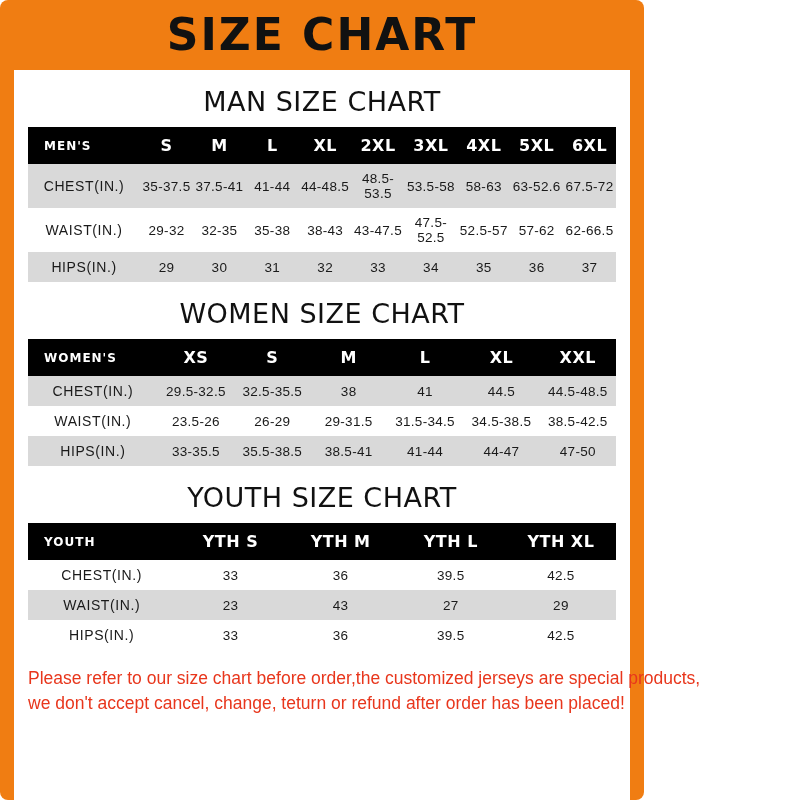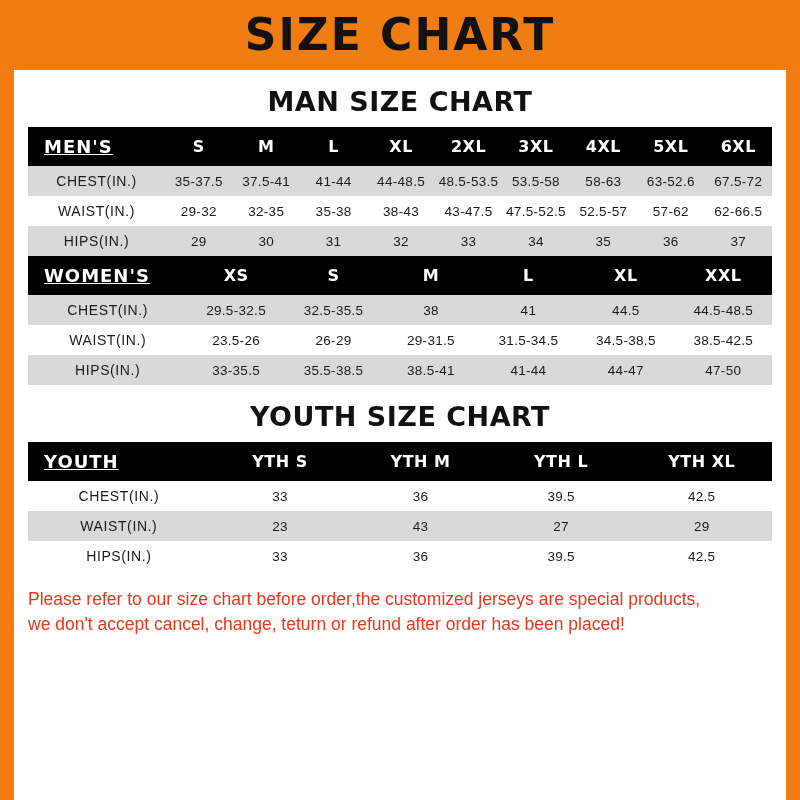--- a/index.html
+++ b/index.html
@@ -8,26 +8,27 @@
   }
   body {
     width: 800px;
     height: 800px;
     background: #ffffff;
     font-family: "Liberation Sans", sans-serif;
     overflow: hidden;
   }
   .page {
     position: relative;
-    width: 800px;
+    width: 644px;
     height: 800px;
     box-sizing: border-box;
     border-left: 14px solid #f07d12;
     border-right: 14px solid #f07d12;
     background: #ffffff;
+    border-radius: 8px;
   }
   .header-band {
     background: #f07d12;
     height: 70px;
     display: flex;
     align-items: center;
     justify-content: center;
   }
   .header-title {
     font-family: "DejaVu Sans", sans-serif;
@@ -37,21 +38,21 @@
     color: #111111;
     text-align: center;
     line-height: 1;
   }
   .content {
     padding: 0 14px;
   }
   .section-title {
     text-align: center;
     font-family: "DejaVu Sans", sans-serif;
-    font-weight: bold;
+    font-weight: normal;
     font-size: 27px;
     letter-spacing: 0.5px;
     color: #111111;
     margin: 16px 0 10px 0;
   }
   table.size-table {
     width: 100%;
     border-collapse: collapse;
     table-layout: fixed;
   }
@@ -61,23 +62,22 @@
     font-family: "DejaVu Sans", sans-serif;
     font-weight: bold;
     font-size: 16px;
     padding: 9px 2px;
     text-align: center;
     letter-spacing: 0.5px;
   }
   table.size-table thead th.rowhead {
     text-align: left;
     padding-left: 16px;
-    font-size: 18px;
+    font-size: 12px;
     letter-spacing: 1px;
-    text-decoration: underline;
   }
   table.size-table tbody td {
     font-family: "Liberation Sans", sans-serif;
     font-size: 13.5px;
     color: #1a1a1a;
     text-align: center;
     padding: 7px 2px;
     letter-spacing: 0.3px;
   }
   table.size-table tbody td.rowhead {
@@ -164,20 +164,21 @@
           <td>32</td>
           <td>33</td>
           <td>34</td>
           <td>35</td>
           <td>36</td>
           <td>37</td>
         </tr>
       </tbody>
     </table>
 
+    <div class="section-title">WOMEN SIZE CHART</div>
     <table class="size-table">
       <thead>
         <tr>
           <th class="rowhead women-col-0">WOMEN'S</th>
           <th>XS</th>
           <th>S</th>
           <th>M</th>
           <th>L</th>
           <th>XL</th>
           <th>XXL</th>

